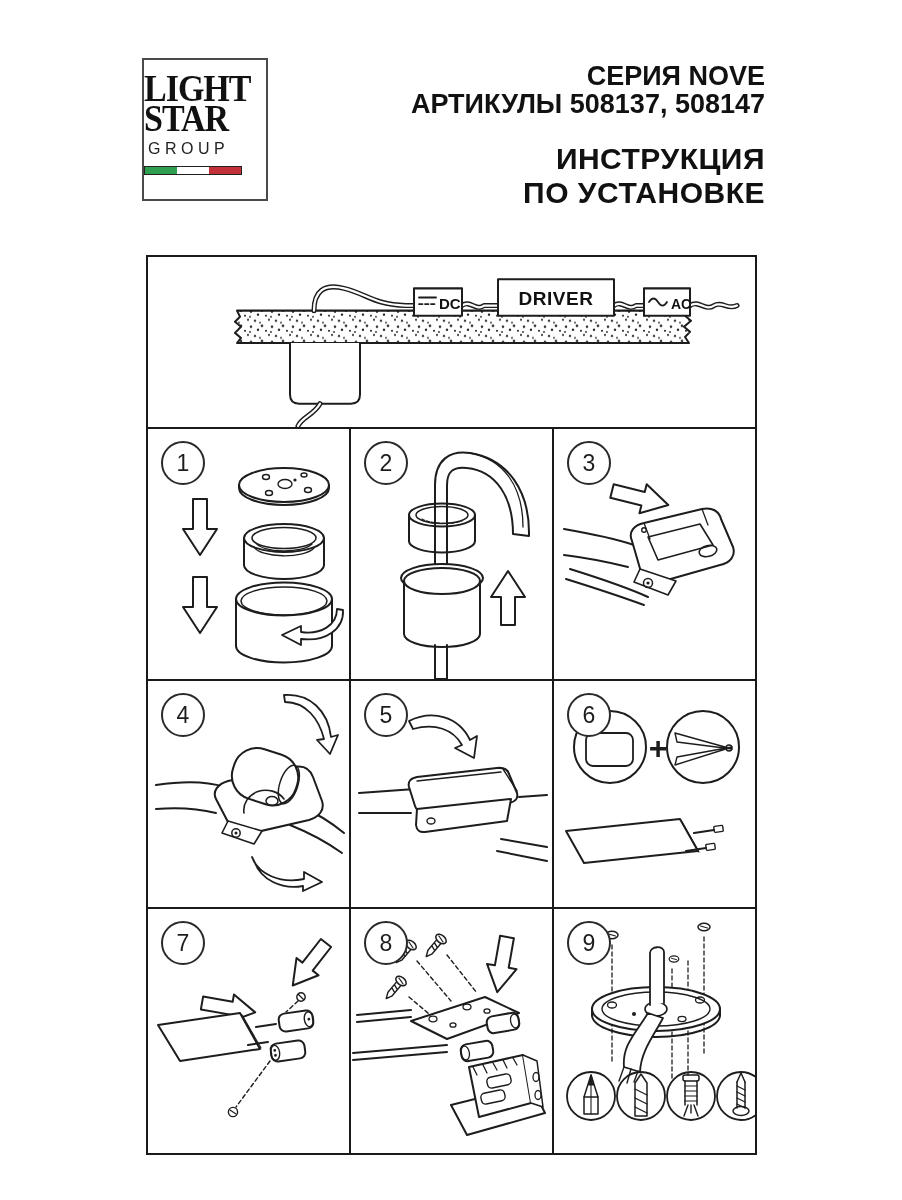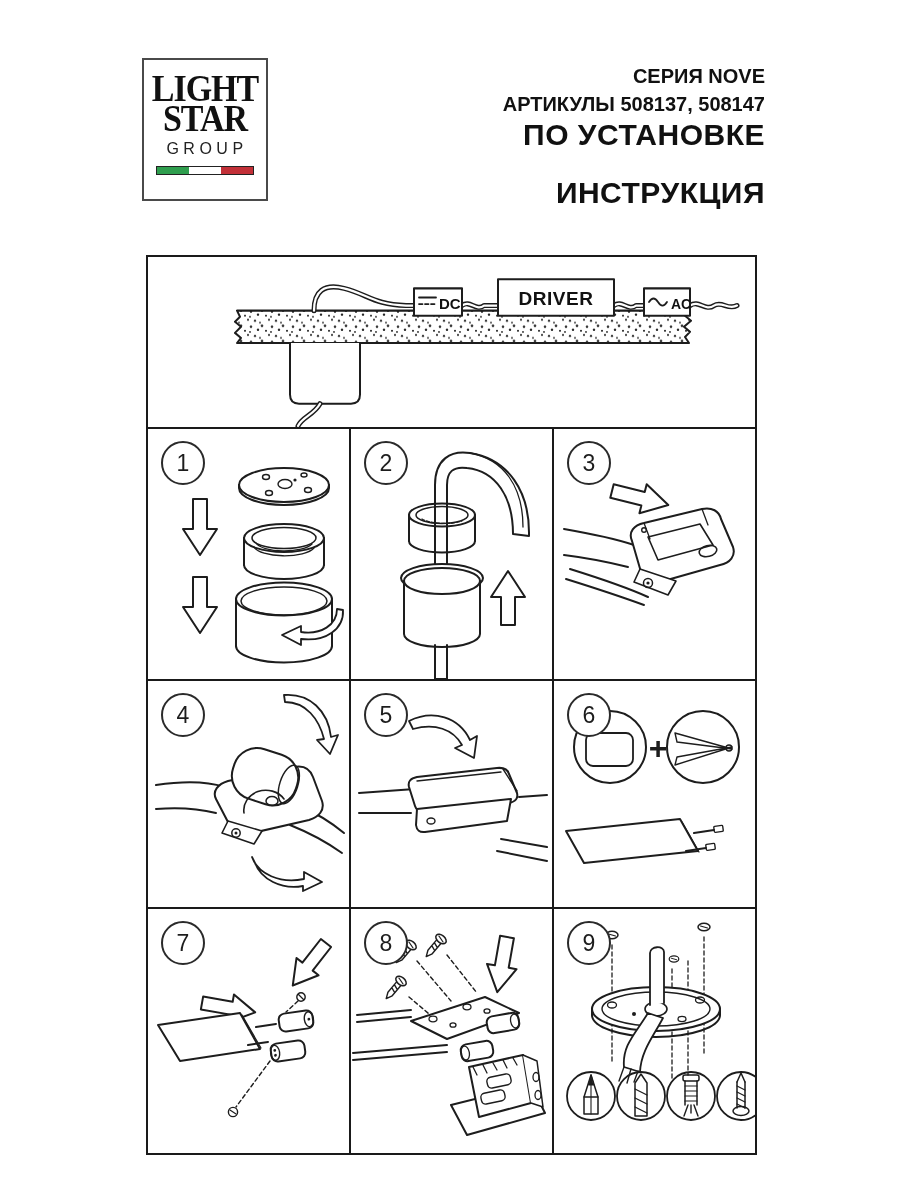--- a/index.html
+++ b/index.html
@@ -1,28 +1,28 @@
 <!DOCTYPE html>
 <html><head>
 <meta charset="utf-8">
 <style>
   html,body{margin:0;padding:0;background:#fff;}
   .sheet{position:relative;width:902px;height:1200px;background:#fff;overflow:hidden;
          font-family:"Liberation Sans",sans-serif;color:#1d1d1d;}
   
   .logo-box{position:absolute;left:142px;top:58px;width:126px;height:143px;
             border:2px solid #4a4a4a;background:#fff;display:flex;flex-direction:column;
-            align-items:center;justify-content:flex-start;padding-top:14px;box-sizing:border-box;}
+            align-items:flex-start;justify-content:flex-start;padding-top:14px;box-sizing:border-box;}
   .logo-word{font-family:"Liberation Serif",serif;font-weight:700;font-size:34px;
              line-height:30px;letter-spacing:-1px;transform:scaleY(1.12);color:#111;}
   .logo-group{font-size:16px;letter-spacing:4.5px;color:#222;margin-top:6px;padding-left:4px;}
   .flag{display:flex;width:98px;height:9px;border:1.5px solid #222;margin-top:8px;box-sizing:border-box;}
   .flag>div{flex:1;}
   .titles{position:absolute;top:62px;right:137px;text-align:right;}
-  .t-line{font-weight:700;font-size:20px;line-height:28px;color:#111;}
+  .t-line{font-weight:700;font-size:27px;line-height:28px;color:#111;}
   .t-instr{font-weight:700;font-size:30px;line-height:34px;letter-spacing:.5px;color:#111;margin-top:24px;}
   
   .manual{position:absolute;left:146px;top:255px;width:611px;height:900px;
           border:2px solid #1a1a1a;box-sizing:border-box;display:flex;flex-direction:column;background:#fff;}
   .band{height:170px;border-bottom:2px solid #1a1a1a;position:relative;padding-left:45px;}
   .srow{display:flex;border-bottom:2px solid #1a1a1a;}
   .r1{height:250px;} .r2{height:226px;} .r3{flex:1;border-bottom:none;}
   .cell{flex:1;position:relative;border-right:2px solid #1a1a1a;}
   .cell:last-child{border-right:none;}
   .badge{position:absolute;left:13px;top:12px;width:40px;height:40px;border:2px solid #2a2a2a;
@@ -44,22 +44,22 @@
     <div class="flag">
       <div style="background: rgb(47, 158, 78);"></div>
       <div style="background: rgb(255, 255, 255);"></div>
       <div style="background: rgb(194, 48, 56);"></div>
     </div>
   </div>
 
   <div class="titles">
     <div class="t-line">СЕРИЯ NOVE</div>
     <div class="t-line">АРТИКУЛЫ 508137, 508147</div>
+    <div class="t-instr">ИНСТРУКЦИЯ</div>
     <div class="t-instr" style="margin-top:0;">ПО УСТАНОВКЕ</div>
-    <div class="t-instr">ИНСТРУКЦИЯ</div>
   </div>
 
   <div class="manual">
 
     <div class="band">
       <svg class="band-svg" viewBox="0 0 607 168" preserveAspectRatio="none">
         <defs>
           <pattern id="stip" width="21" height="15" patternUnits="userSpaceOnUse">
             <circle cx="2" cy="3" r="1.1" fill="#222" stroke="none"></circle>
             <circle cx="9" cy="8" r="1.3" fill="#222" stroke="none"></circle>

